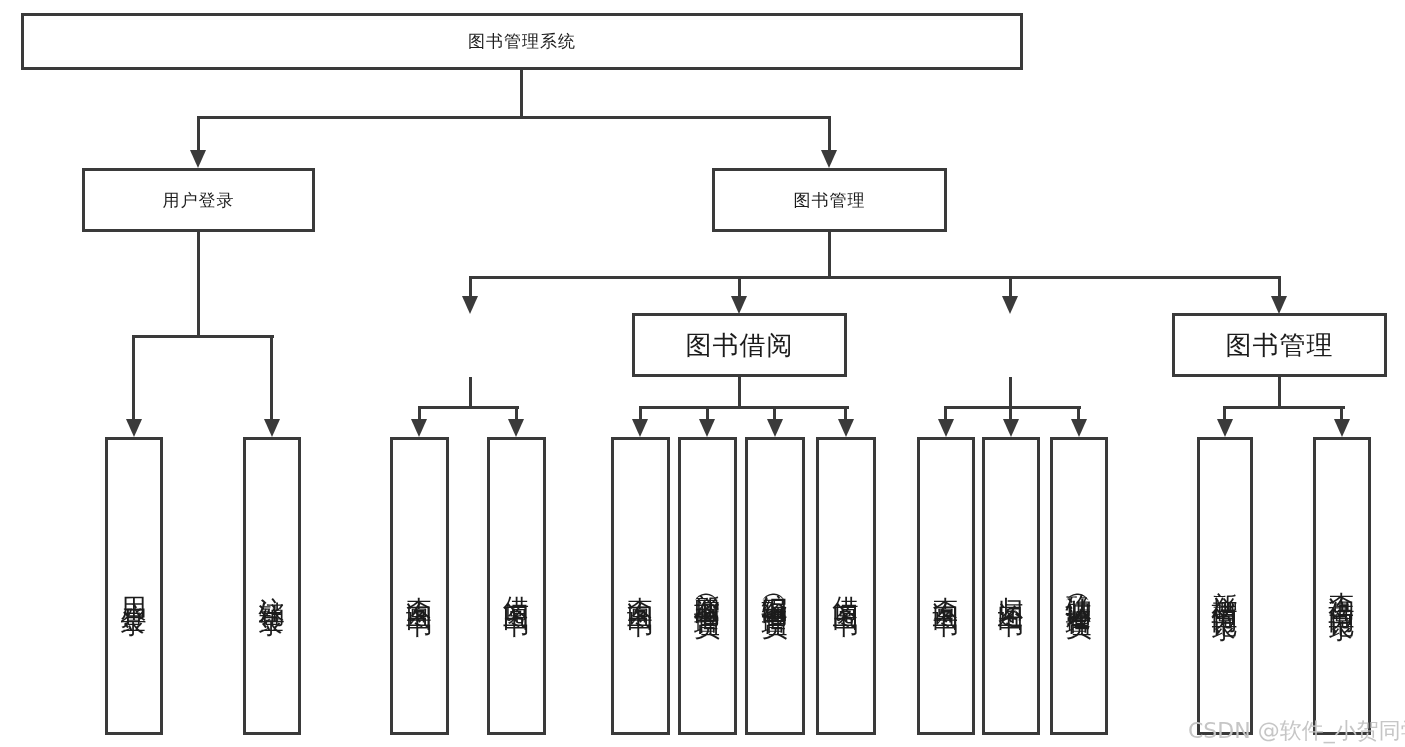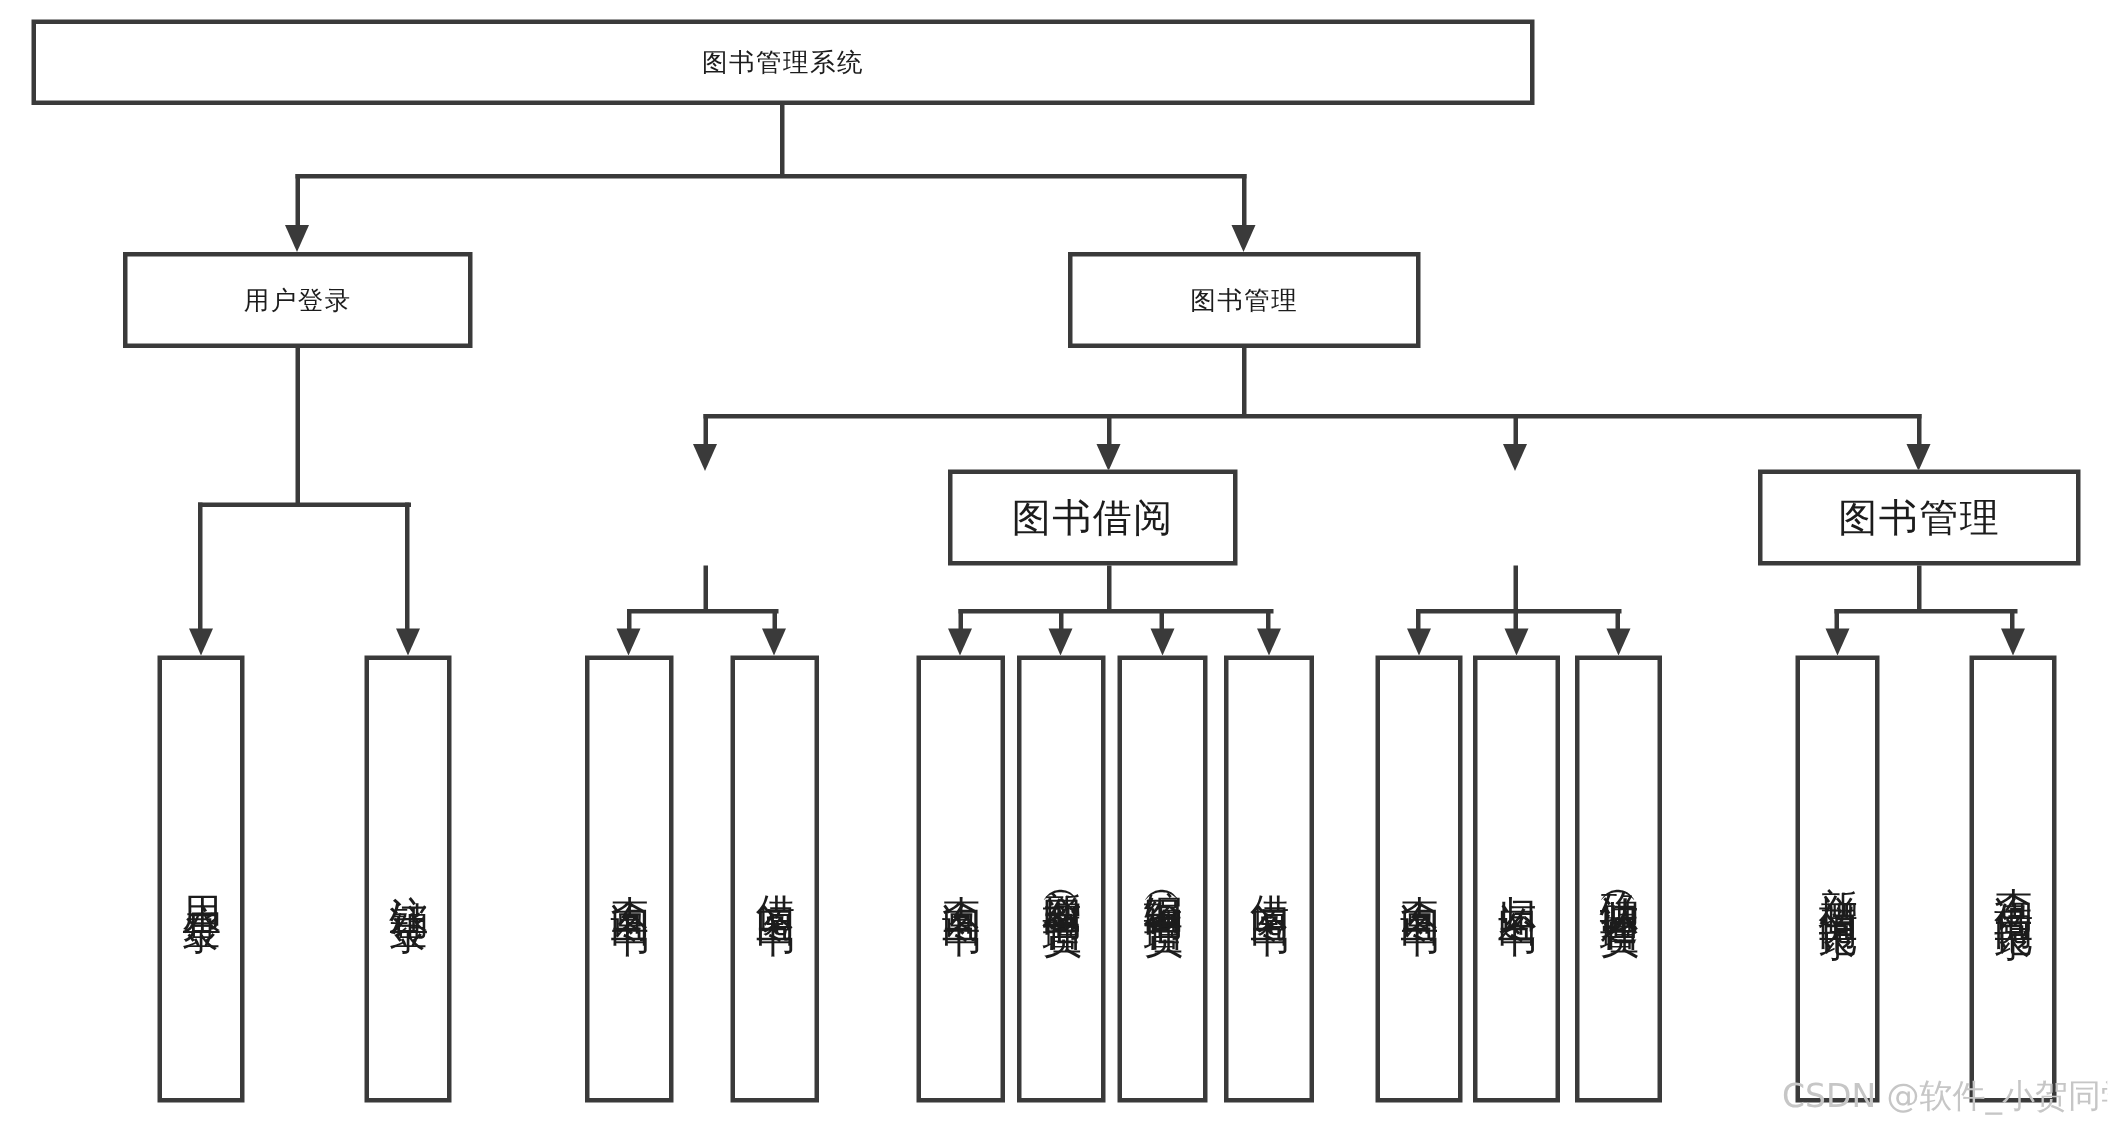--- a/index.html
+++ b/index.html
@@ -67,21 +67,21 @@
   <div class="hline" style="left:469px;top:276px;width:812px;"></div>
   <div class="vline" style="left:469px;top:276px;height:22px;"></div>
   <div class="arrow" style="left:462px;top:296px;"></div>
   <div class="vline" style="left:738px;top:276px;height:22px;"></div>
   <div class="arrow" style="left:731px;top:296px;"></div>
   <div class="vline" style="left:1009px;top:276px;height:22px;"></div>
   <div class="arrow" style="left:1002px;top:296px;"></div>
   <div class="vline" style="left:1278px;top:276px;height:22px;"></div>
   <div class="arrow" style="left:1271px;top:296px;"></div>
 
-  <div class="box hbox l3" style="left:632px;top:313px;width:193px;height:64px;">
+  <div class="box hbox l3" style="left:632px;top:313px;width:215px;height:64px;">
     <span>图书借阅</span>
   </div>
   <div class="box hbox l3" style="left:1172px;top:313px;width:215px;height:64px;">
     <span>图书管理</span>
   </div>
 
   <div class="vline" style="left:469px;top:377px;height:31px;"></div>
   <div class="hline" style="left:418px;top:406px;width:101px;"></div>
   <div class="vline" style="left:418px;top:406px;height:14px;"></div>
   <div class="arrow" style="left:411px;top:419px;"></div>

